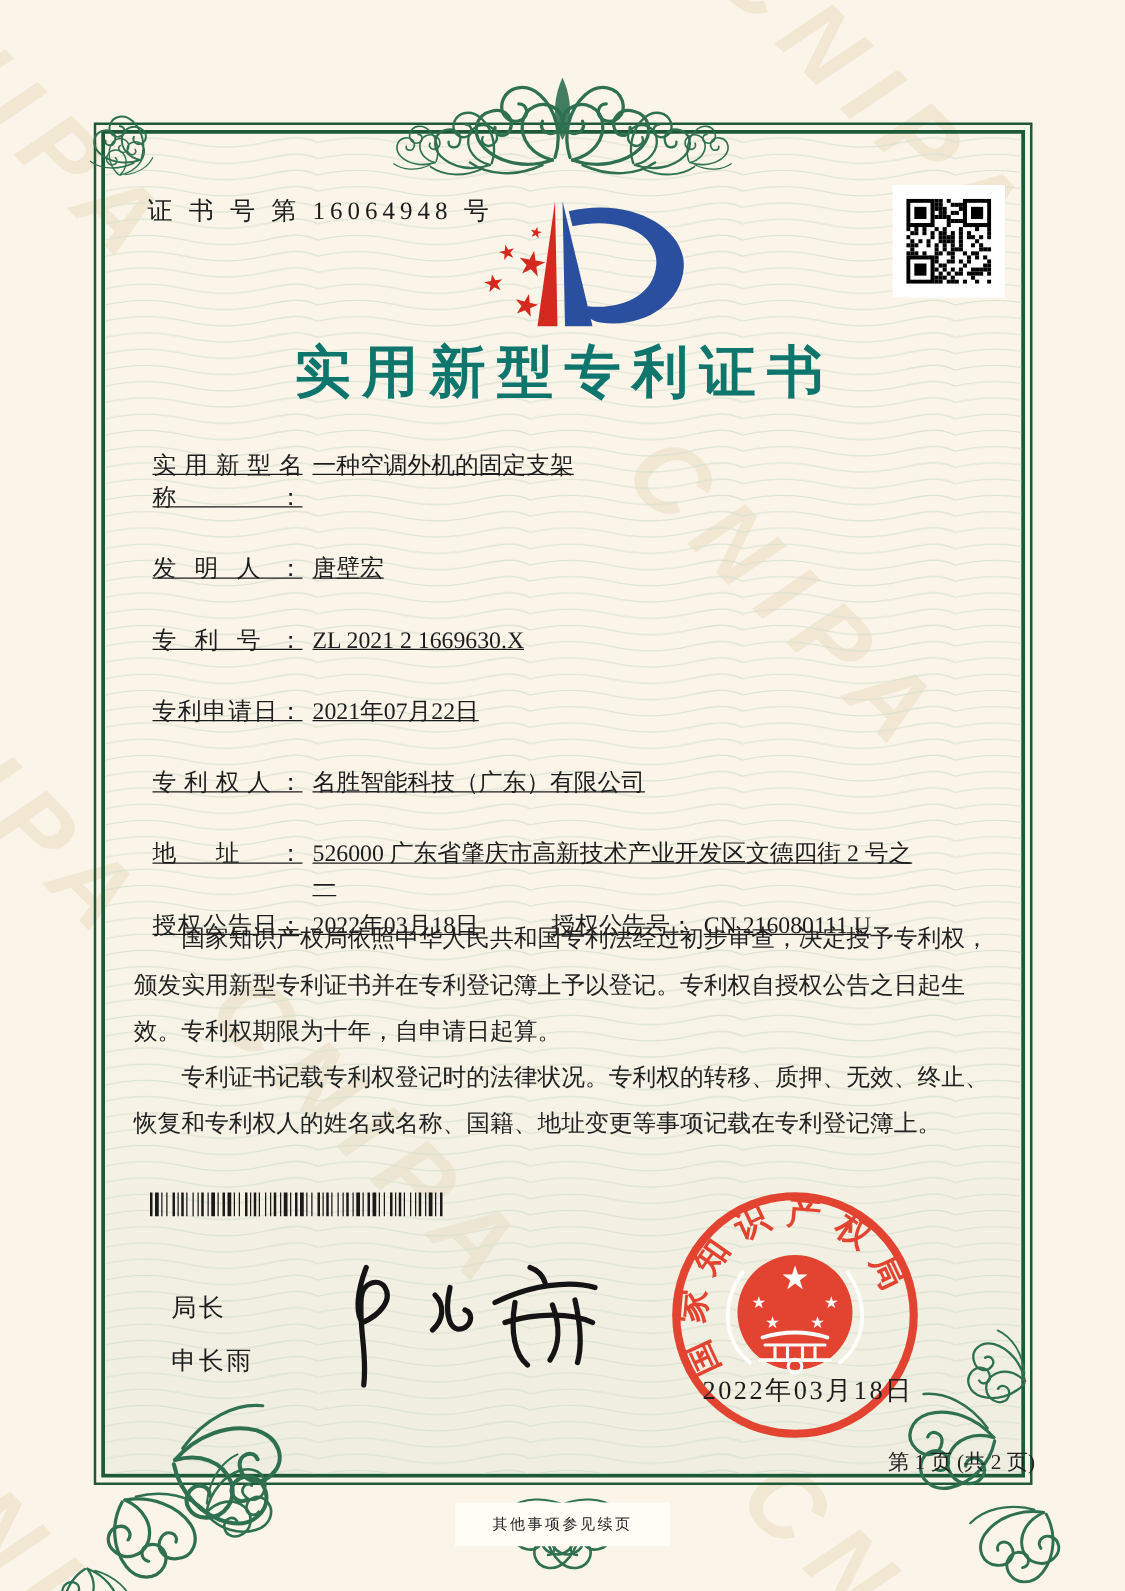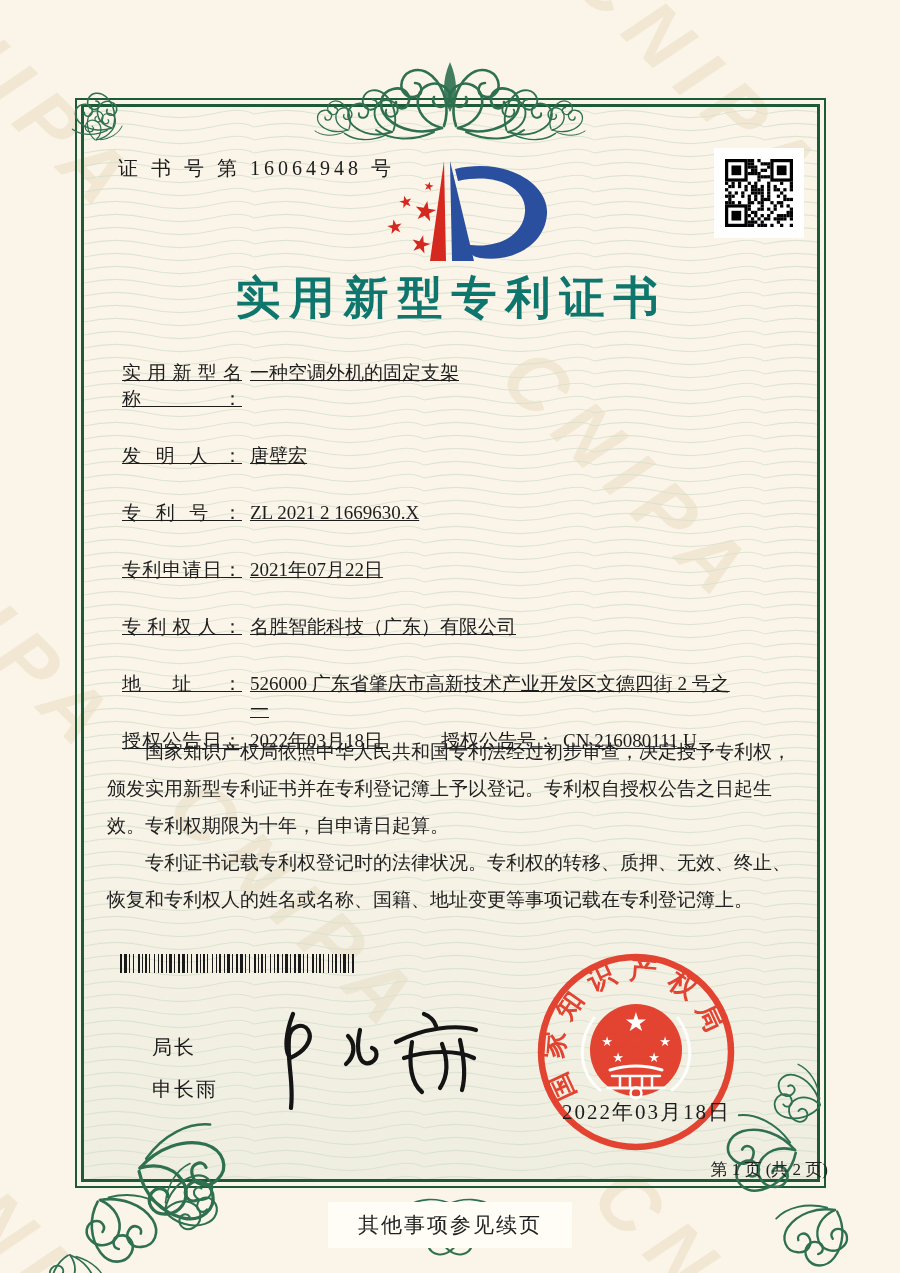--- a/index.html
+++ b/index.html
@@ -43,25 +43,25 @@
   .row .lbl{flex:0 0 120px;text-align:justify;text-align-last:justify;}
   .row .val{margin-left:8px;}
   .row.addr{margin-bottom:5px;}
   .row.addr .val{width:490px;}
   .grant-pair{display:flex;}
   .grant-pair .g2{margin-left:58px;display:flex;}
   .paras{position:absolute;left:107px;top:733px;width:690px;font-size:19px;line-height:37px;color:#222;}
   .paras p{margin:0;text-indent:2em;}
   .qr-box{position:absolute;left:714px;top:148px;width:90px;height:90px;background:#fff;
     display:flex;align-items:center;justify-content:center;}
-  .director{position:absolute;left:152px;top:1026px;font-size:20px;line-height:42px;color:#1c1c1c;letter-spacing:2px;}
+  .director{position:absolute;left:137px;top:1026px;font-size:20px;line-height:42px;color:#1c1c1c;letter-spacing:2px;}
   .page-info{position:absolute;left:75px;top:1158px;width:753px;text-align:right;font-size:17px;color:#222;}
   .footer-note{
     position:absolute;left:450px;top:1202px;transform:translateX(-50%);
-    background:#fffdf6;padding:9px 30px;font-size:21px;color:#222;letter-spacing:2px;
+    background:#fffdf6;padding:9px 30px;font-size:12px;color:#222;letter-spacing:2px;
     white-space:nowrap;
   }
 </style>
 </head>
 <body>
 
 <div class="page">
 
   <div class="wm" style="left:-70px;top:-60px;">CNIPA</div>
   <div class="wm" style="left:618px;top:-70px;">CNIPA</div>

